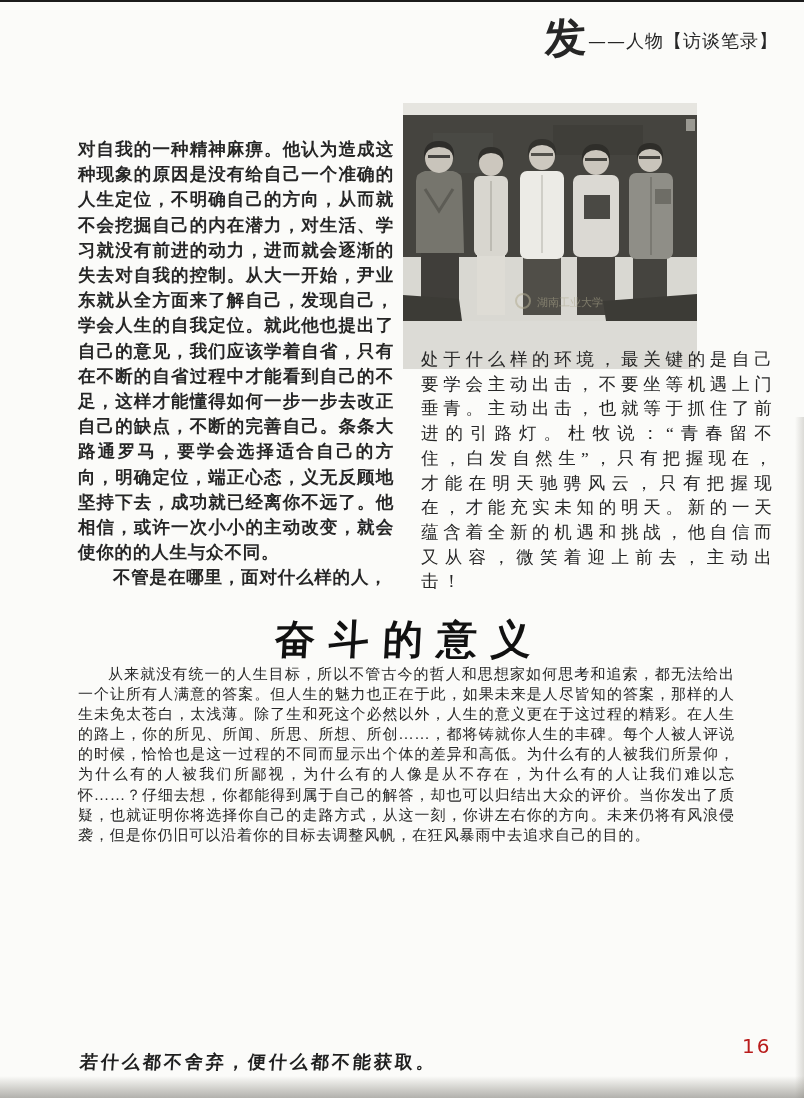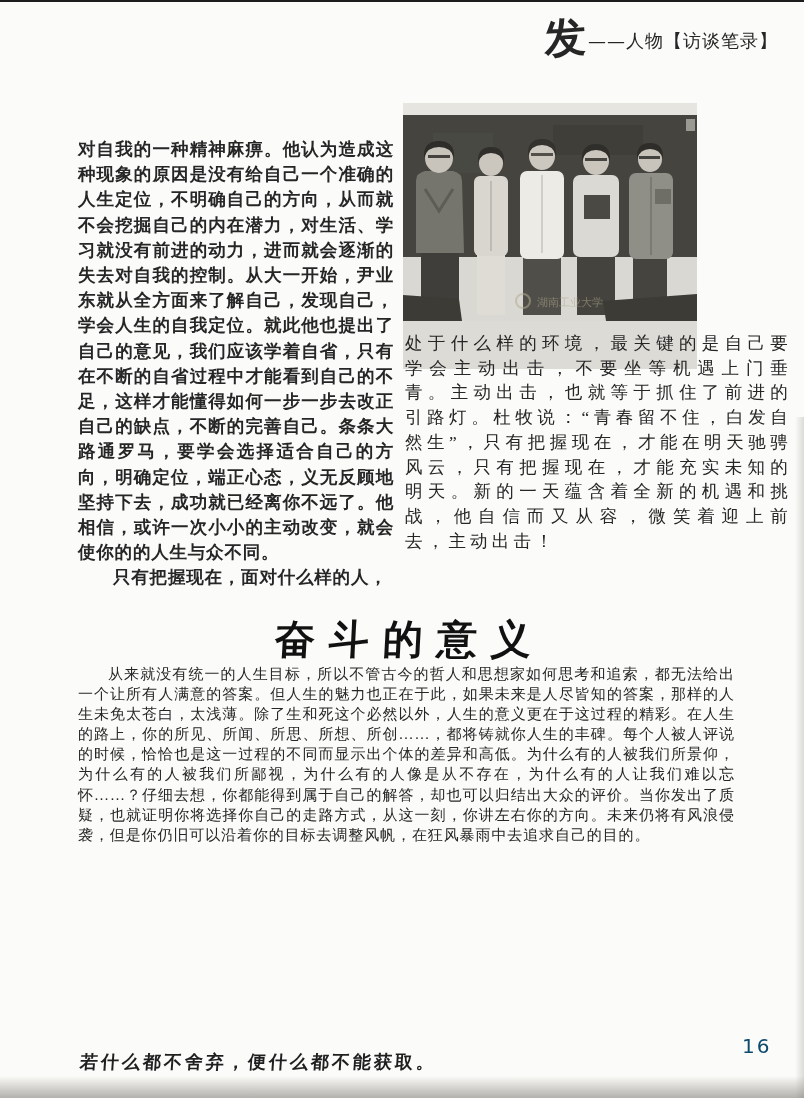--- a/index.html
+++ b/index.html
@@ -39,21 +39,21 @@
     font-size:17.5px;line-height:25.2px;
     text-align:justify;letter-spacing:0.8px;font-weight:bold;
   }
   .left-col p{margin:0;}
   .left-col p.indent{text-indent:2em;}
   .right-col{
     position:absolute;left:405px;top:331px;width:387px;
     font-size:17.5px;line-height:24.7px;
     text-align:justify;letter-spacing:4.2px;
   }
-  .right-col p{margin:0;}
+  .right-col p{margin:16px;}
   .right-col p.byline{
     text-indent:158px;letter-spacing:1.6px;text-align:justify;
   }
   
   .photo{
     position:absolute;left:403px;top:103px;width:294px;height:266px;
     background:#dcdbd6;
   }
   
   .sec-title{
@@ -75,21 +75,21 @@
   .footer-quote{
     position:absolute;left:80px;top:1050px;
     font-family:"DejaVu Serif", serif;
     font-size:18px;font-weight:700;letter-spacing:3px;
     transform:skewX(-4deg);
     color:#1f1f1f;
   }
   .page-number{
     position:absolute;left:742px;top:1034px;
     font-family:"DejaVu Sans", sans-serif;
-    font-size:20px;letter-spacing:2px;color:#0c4a6e;
+    font-size:20px;letter-spacing:2px;color:#b91c1c;
   }
   .bottom-edge{
     position:absolute;left:0;bottom:0;width:100%;height:22px;
     background:linear-gradient(to bottom,
       rgba(160,158,150,0) 0%,
       rgba(150,148,140,0.40) 55%,
       rgba(118,116,110,0.55) 100%);
   }
   .right-edge{
     position:absolute;right:0;top:38%;width:9px;height:62%;
@@ -171,21 +171,21 @@
 
       <g opacity="0.55">
         <circle cx="120" cy="198" r="7" fill="none" stroke="#b3ae93" stroke-width="2"></circle>
         <text x="134" y="203" font-size="11" fill="#aea98e" font-family="Liberation Serif, serif">湖南工业大学</text>
       </g>
     </svg>
   </div>
 
   <div class="left-col">
     <p>对自我的一种精神麻痹。他认为造成这种现象的原因是没有给自己一个准确的人生定位，不明确自己的方向，从而就不会挖掘自己的内在潜力，对生活、学习就没有前进的动力，进而就会逐渐的失去对自我的控制。从大一开始，尹业东就从全方面来了解自己，发现自己，学会人生的自我定位。就此他也提出了自己的意见，我们应该学着自省，只有在不断的自省过程中才能看到自己的不足，这样才能懂得如何一步一步去改正自己的缺点，不断的完善自己。条条大路通罗马，要学会选择适合自己的方向，明确定位，端正心态，义无反顾地坚持下去，成功就已经离你不远了。他相信，或许一次小小的主动改变，就会使你的的人生与众不同。</p>
-    <p class="indent">只有把握现在，面对什么样的人，</p>
+    <p class="indent">不管是在哪里，面对什么样的人，</p>
   </div>
 
   <div class="right-col">
     <p>处于什么样的环境，最关键的是自己要学会主动出击，不要坐等机遇上门垂青。主动出击，也就等于抓住了前进的引路灯。杜牧说：“青春留不住，白发自然生”，只有把握现在，才能在明天驰骋风云，只有把握现在，才能充实未知的明天。新的一天蕴含着全新的机遇和挑战，他自信而又从容，微笑着迎上前去，主动出击！</p>
   </div>
 
   <div class="sec-title">奋斗的意义</div>
 
   <div class="body-block">
     <p class="indent">从来就没有统一的人生目标，所以不管古今的哲人和思想家如何思考和追索，都无法给出一个让所有人满意的答案。但人生的魅力也正在于此，如果未来是人尽皆知的答案，那样的人生未免太苍白，太浅薄。除了生和死这个必然以外，人生的意义更在于这过程的精彩。在人生的路上，你的所见、所闻、所思、所想、所创……，都将铸就你人生的丰碑。每个人被人评说的时候，恰恰也是这一过程的不同而显示出个体的差异和高低。为什么有的人被我们所景仰，为什么有的人被我们所鄙视，为什么有的人像是从不存在，为什么有的人让我们难以忘怀……？仔细去想，你都能得到属于自己的解答，却也可以归结出大众的评价。当你发出了质疑，也就证明你将选择你自己的走路方式，从这一刻，你讲左右你的方向。未来仍将有风浪侵袭，但是你仍旧可以沿着你的目标去调整风帆，在狂风暴雨中去追求自己的目的。</p>

